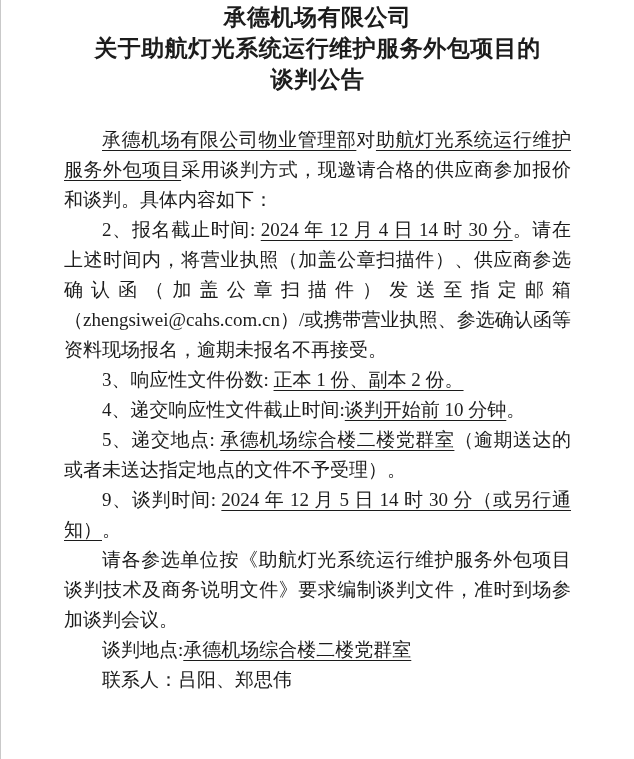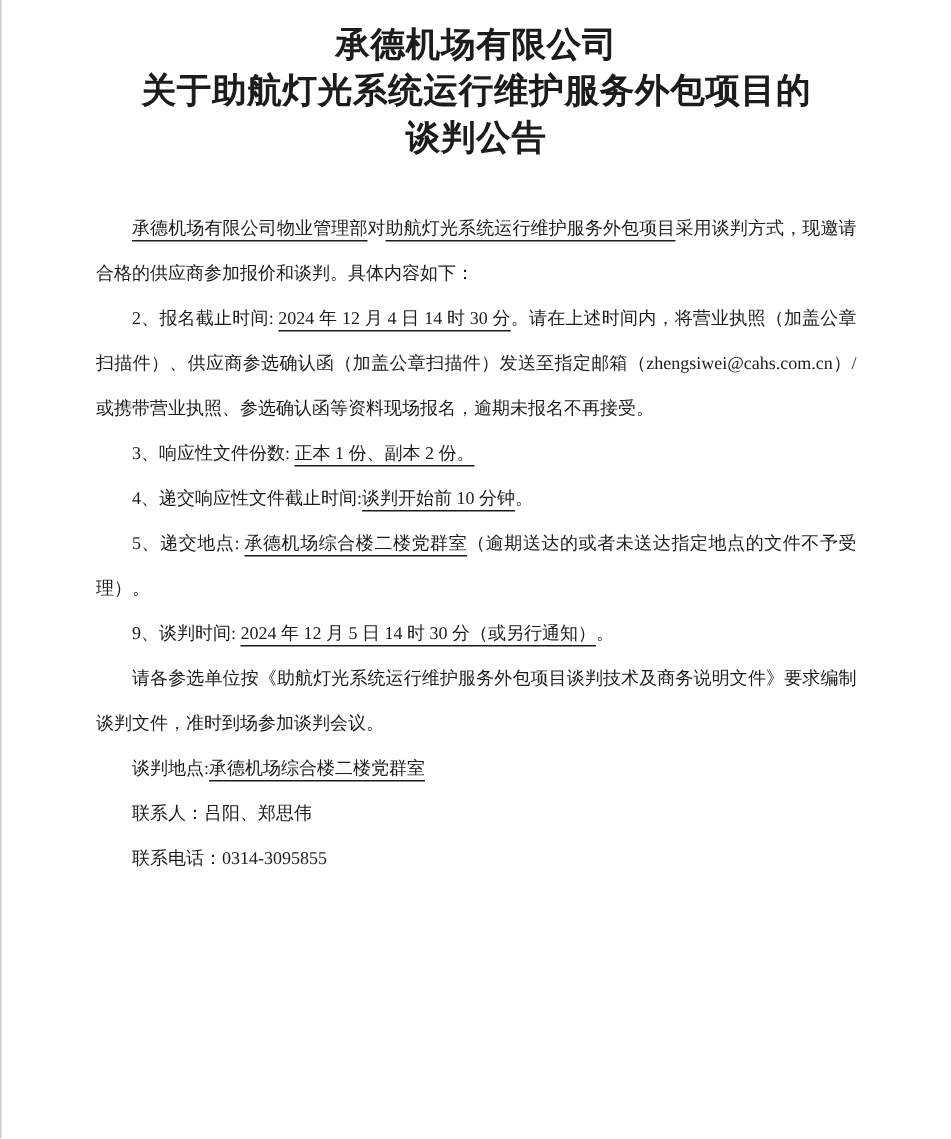--- a/index.html
+++ b/index.html
@@ -13,33 +13,33 @@
     height: 759px;
     background: #ffffff;
     border-left: 1px solid #c9c9c9;
     box-sizing: border-box;
     overflow: hidden;
     font-family: "Liberation Serif", "DejaVu Serif", serif;
     color: #1c1c1c;
   }
   .title {
     margin: 0;
-    padding: 14px 40px 0 40px;
+    padding: 2px 40px 0 40px;
     text-align: center;
     font-size: 23px;
     line-height: 31px;
     font-weight: 700;
     letter-spacing: 0.5px;
   }
   .title .title-line {
     display: block;
   }
   .doc-body {
     margin: 30px 63px 0 63px;
-    font-size: 12px;
+    font-size: 19px;
     line-height: 30px;
     text-align: justify;
   }
   .doc-body p {
     margin: 0;
     text-indent: 2em;
   }
   .doc-body u {
     text-decoration: underline;
     text-decoration-thickness: 1px;
@@ -59,15 +59,14 @@
   <div class="doc-body" id="doc-body">
       <p><u>承德机场有限公司物业管理部</u><span>对</span><u>助航灯光系统运行维护服务外包项目</u><span>采用谈判方式，现邀请合格的供应商参加报价和谈判。具体内容如下：</span></p>
       <p><span>2、报名截止时间: </span><u>2024 年 12 月 4 日 14 时 30 分</u><span>。请在上述时间内，将营业执照（加盖公章扫描件）、供应商参选确认函（加盖公章扫描件）发送至指定邮箱（zhengsiwei@cahs.com.cn）/或携带营业执照、参选确认函等资料现场报名，逾期未报名不再接受。</span></p>
       <p><span>3、响应性文件份数: </span><u>正本 1 份、副本 2 份。</u></p>
       <p><span>4、递交响应性文件截止时间:</span><u>谈判开始前 10 分钟</u><span>。</span></p>
       <p><span>5、递交地点: </span><u>承德机场综合楼二楼党群室</u><span>（逾期送达的或者未送达指定地点的文件不予受理）。</span></p>
       <p><span>9、谈判时间: </span><u>2024 年 12 月 5 日 14 时 30 分（或另行通知）</u><span>。</span></p>
       <p><span>请各参选单位按《助航灯光系统运行维护服务外包项目谈判技术及商务说明文件》要求编制谈判文件，准时到场参加谈判会议。</span></p>
       <p><span>谈判地点:</span><u>承德机场综合楼二楼党群室</u></p>
       <p><span>联系人：吕阳、郑思伟</span></p>
-      <p><span>联系电话：0314-3095855</span></p>
     </div>
 </div>
 
 </body></html>

